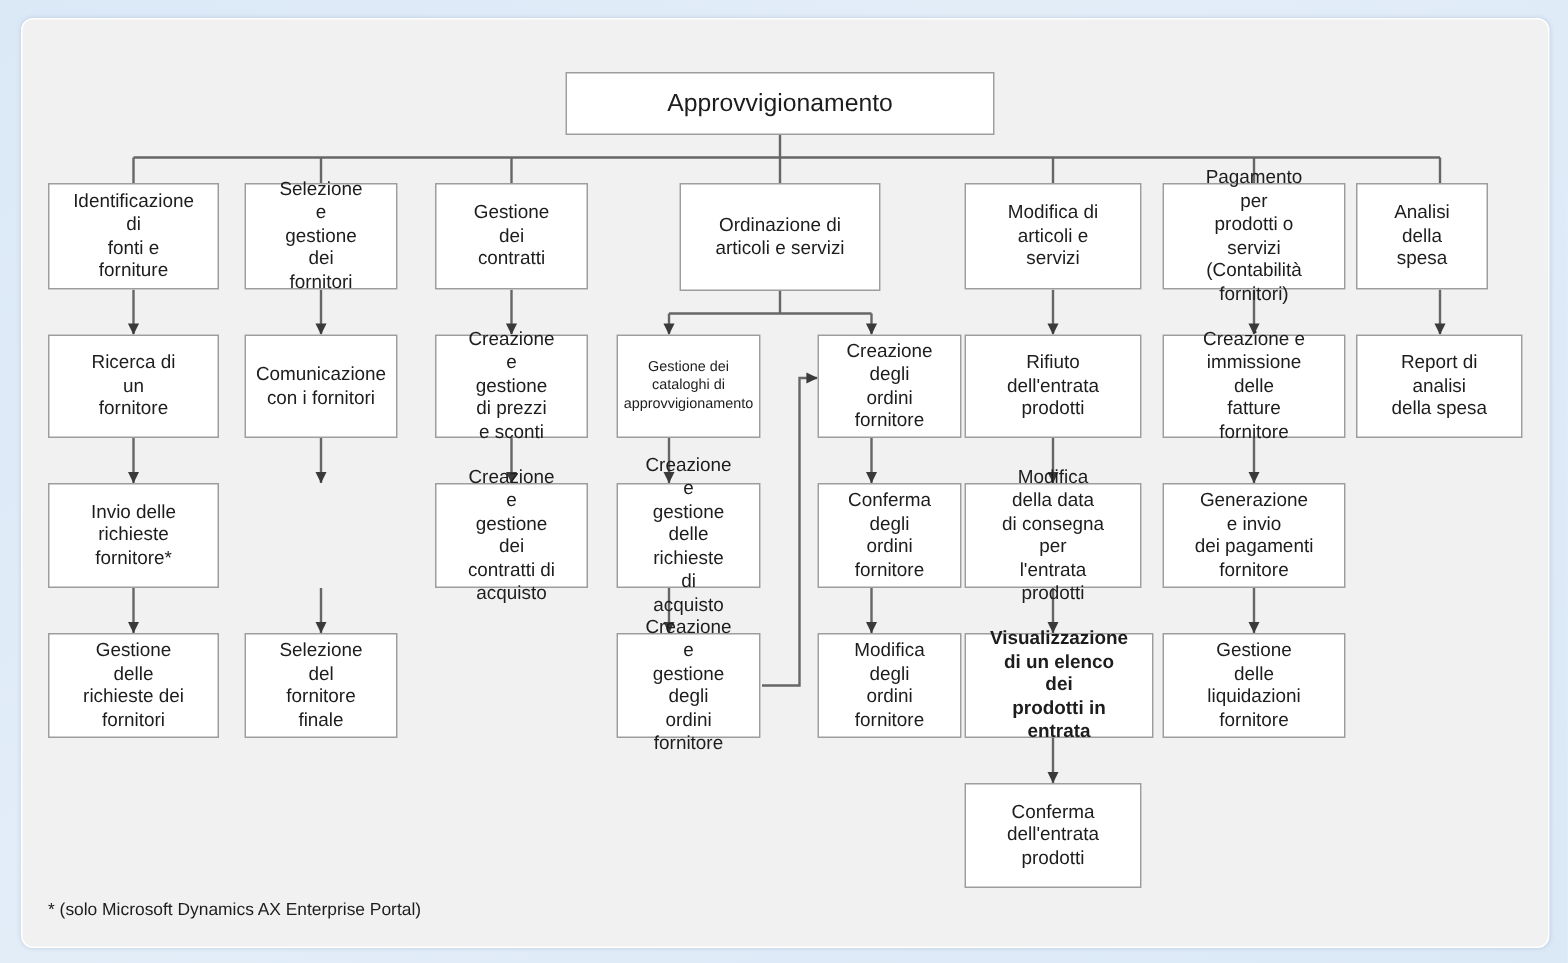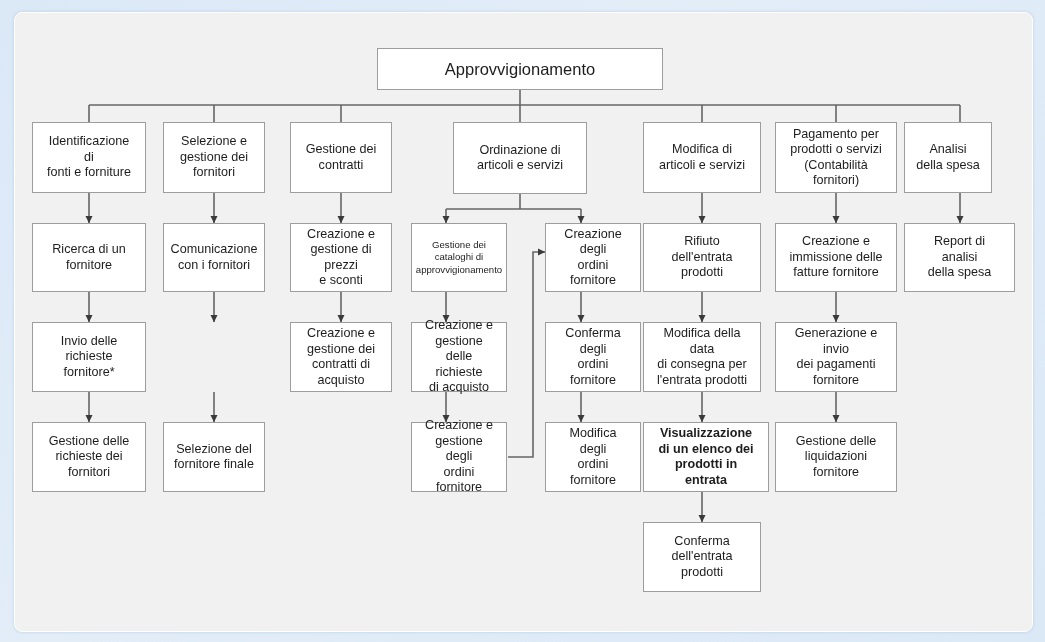--- a/index.html
+++ b/index.html
@@ -28,21 +28,21 @@
   .node{
     position:absolute;
     box-sizing:border-box;
     background:#ffffff;
     border:1px solid #9d9d9d;
     display:flex;align-items:center;justify-content:center;
     text-align:center;
     color:#1d1d1d;
     font-size:12.6px;
     line-height:15.5px;
-    padding:2px 10px;
+    padding:2px 20px;
     white-space:pre-line;
   }
   .node.root{font-size:16.5px;line-height:20px;}
   .node.small{font-size:9.6px;line-height:12.4px;}
   #footnote{
     position:absolute;
     left:17px;top:587px;
     font-size:11.6px;
     color:#1d1d1d;
   }
@@ -186,15 +186,16 @@
 ordini fornitore</div>
       <div class="node" style="left:628px;top:409px;width:126px;height:70px;font-weight:bold;">Visualizzazione
 di un elenco dei
 prodotti in entrata</div>
       <div class="node" style="left:760px;top:409px;width:122px;height:70px;">Gestione delle
 liquidazioni fornitore</div>
 
       <div class="node" style="left:628px;top:509px;width:118px;height:70px;">Conferma
 dell'entrata prodotti</div>
 
+      <div id="footnote">* (solo Microsoft Dynamics AX Enterprise Portal)</div>
     </div>
   </div>
 </div>
 
 </body></html>

